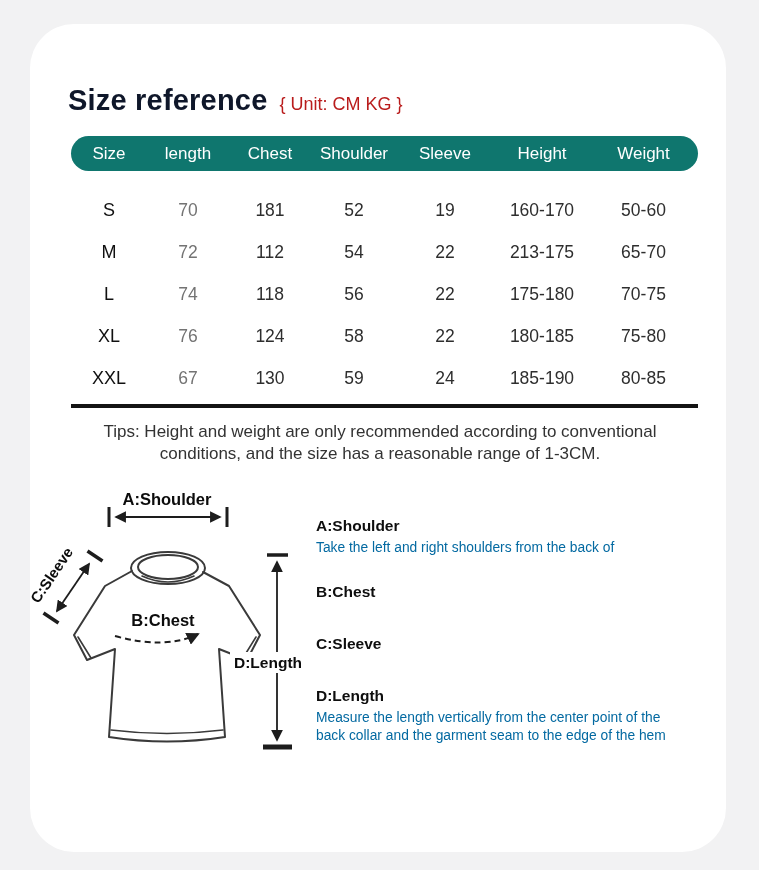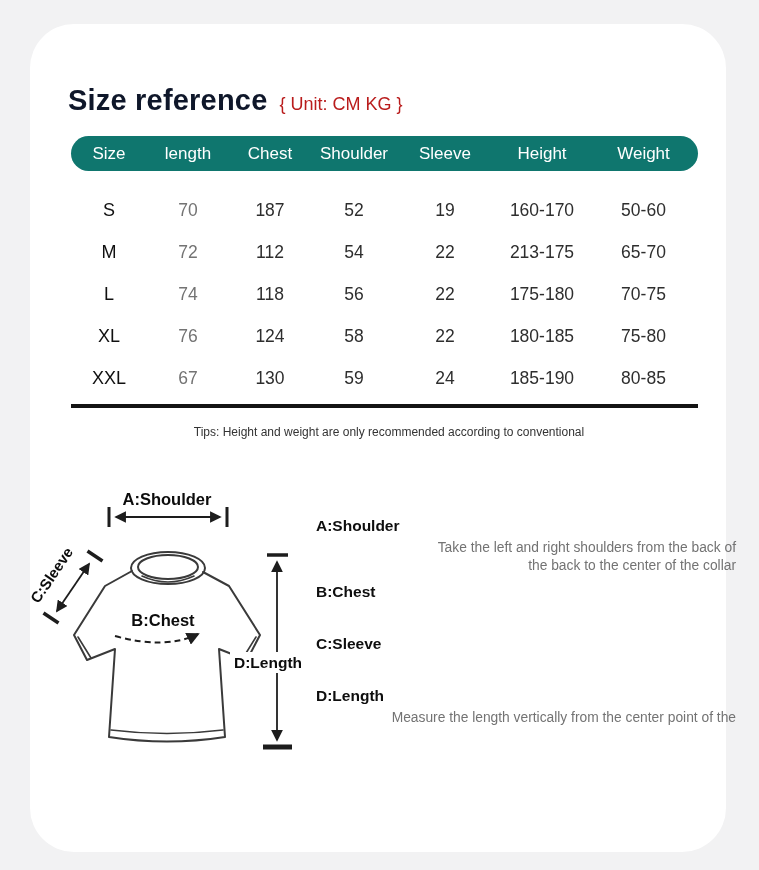--- a/index.html
+++ b/index.html
@@ -27,29 +27,29 @@
   .tbody{position:absolute;left:71px;top:189px;width:627px;}
   .trow{
     display:grid;grid-template-columns:76px 82px 82px 86px 96px 98px 105px;
     height:42px;align-items:center;font-size:17.5px;color:#2e2e2e;
   }
   .tcell{text-align:center;}
   .trow .c0{font-size:18px;color:#101010;}
   .trow .c1{color:#737373;}
   .divider{position:absolute;left:71px;top:404px;width:627px;height:4px;background:#141414;}
   .tips{
-    position:absolute;left:64px;top:421px;width:650px;text-align:center;
-    font-size:12px;line-height:22px;color:#333333;
+    position:absolute;left:55px;top:421px;width:650px;text-align:center;
+    font-size:17px;line-height:22px;color:#333333;
   }
   .diagram{position:absolute;left:30px;top:485px;width:280px;height:320px;}
   .diagram text{fill:#0c0c0c;font-weight:bold;font-family:"Liberation Sans",sans-serif;}
   .descs{position:absolute;left:316px;top:517px;width:420px;}
   .sec{position:absolute;left:0;width:100%;}
   .sec .sec-title{font-size:15.5px;font-weight:bold;color:#0e0e0e;margin:0 0 4px 0;}
-  .sec .sec-line{font-size:13.8px;line-height:17.5px;color:#737373;white-space:nowrap;text-align:right;}
+  .sec .sec-line{font-size:13.8px;line-height:17.5px;color:#0369a1;white-space:nowrap;}
   .sec-a{top:0px;} .sec-b{top:66px;} .sec-c{top:118px;} .sec-d{top:170px;}
 </style>
 </head>
 <body>
 
 <div class="card"></div>
 
 <div class="title-row">
   <span class="title">Size reference</span>
   <span class="unit">{ Unit: CM KG }</span>
@@ -61,21 +61,21 @@
     <div class="tcell c2">Chest</div>
     <div class="tcell c3">Shoulder</div>
     <div class="tcell c4">Sleeve</div>
     <div class="tcell c5">Height</div>
     <div class="tcell c6">Weight</div>
   </div>
 <div class="tbody">
     <div class="trow">
       <div class="tcell c0">S</div>
       <div class="tcell c1">70</div>
-      <div class="tcell c2">187</div>
+      <div class="tcell c2">181</div>
       <div class="tcell c3">52</div>
       <div class="tcell c4">19</div>
       <div class="tcell c5">160-170</div>
       <div class="tcell c6">50-60</div>
     </div>
     <div class="trow">
       <div class="tcell c0">M</div>
       <div class="tcell c1">72</div>
       <div class="tcell c2">112</div>
       <div class="tcell c3">54</div>
@@ -108,20 +108,21 @@
       <div class="tcell c3">59</div>
       <div class="tcell c4">24</div>
       <div class="tcell c5">185-190</div>
       <div class="tcell c6">80-85</div>
     </div>
   </div>
 <div class="divider"></div>
 
 <div class="tips">
   <div>Tips: Height and weight are only recommended according to conventional</div>
+  <div>conditions, and the size has a reasonable range of 1-3CM.</div>
 </div>
 
 <svg class="diagram" viewBox="0 0 280 320">
   <defs>
     <marker id="ah" viewBox="0 0 10 10" refX="8.5" refY="5" markerWidth="6.5" markerHeight="6.5" orient="auto-start-reverse">
       <path d="M0,0 L10,5 L0,10 z" fill="#1d1d1d"></path>
     </marker>
   </defs>
 
   <text x="137" y="20" font-size="16.5" text-anchor="middle">A:Shoulder</text>
@@ -157,27 +158,27 @@
     <line x1="247" y1="77" x2="247" y2="255" stroke-width="1.8" marker-start="url(#ah)" marker-end="url(#ah)"></line>
   </g>
   <rect x="200" y="167" width="86" height="21" fill="#ffffff"></rect>
   <text x="204" y="183" font-size="15.5">D:Length</text>
 </svg>
 
 <div class="descs">
   <div class="sec sec-a">
     <div class="sec-title">A:Shoulder</div>
     <div class="sec-line">Take the left and right shoulders from the back of</div>
-    <div class="sec-line">the back to the center of the collar</div>
   </div>
   <div class="sec sec-b">
     <div class="sec-title">B:Chest</div>
     <div class="sec-line"></div>
   </div>
   <div class="sec sec-c">
     <div class="sec-title">C:Sleeve</div>
     <div class="sec-line"></div>
   </div>
   <div class="sec sec-d">
     <div class="sec-title">D:Length</div>
     <div class="sec-line">Measure the length vertically from the center point of the</div>
+    <div class="sec-line">back collar and the garment seam to the edge of the hem</div>
   </div>
 </div>
 
 </body></html>

